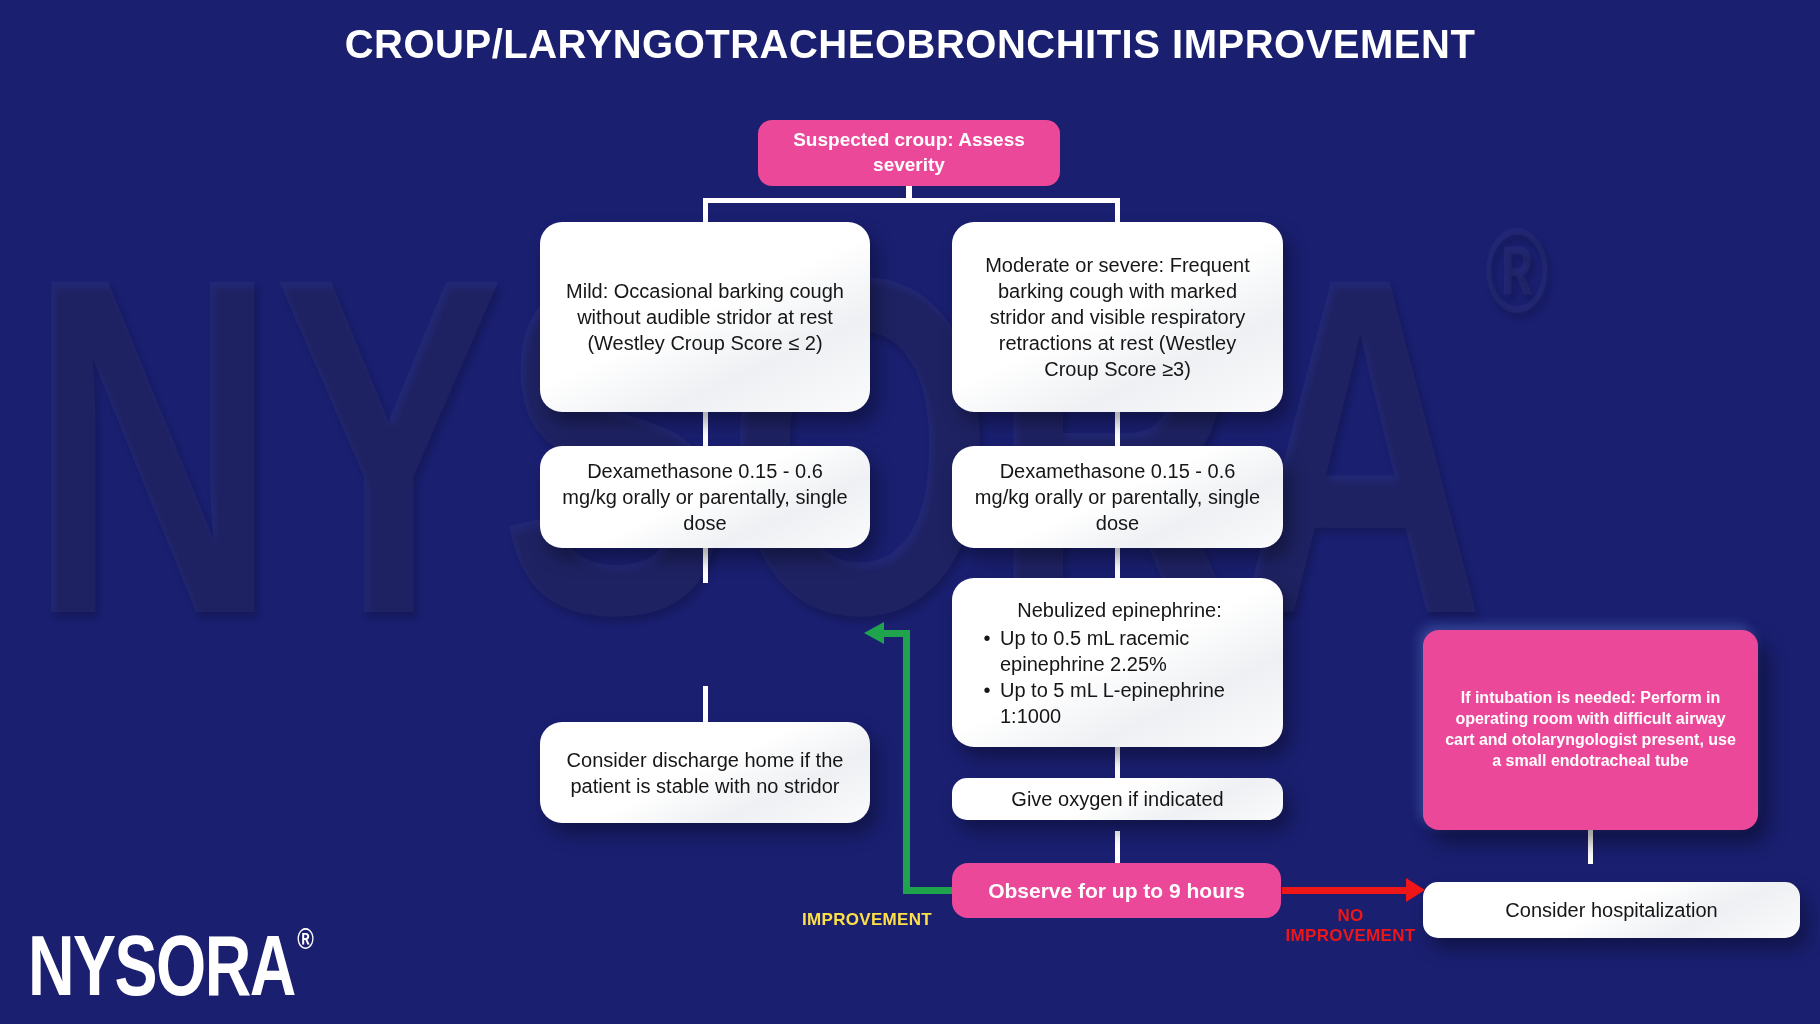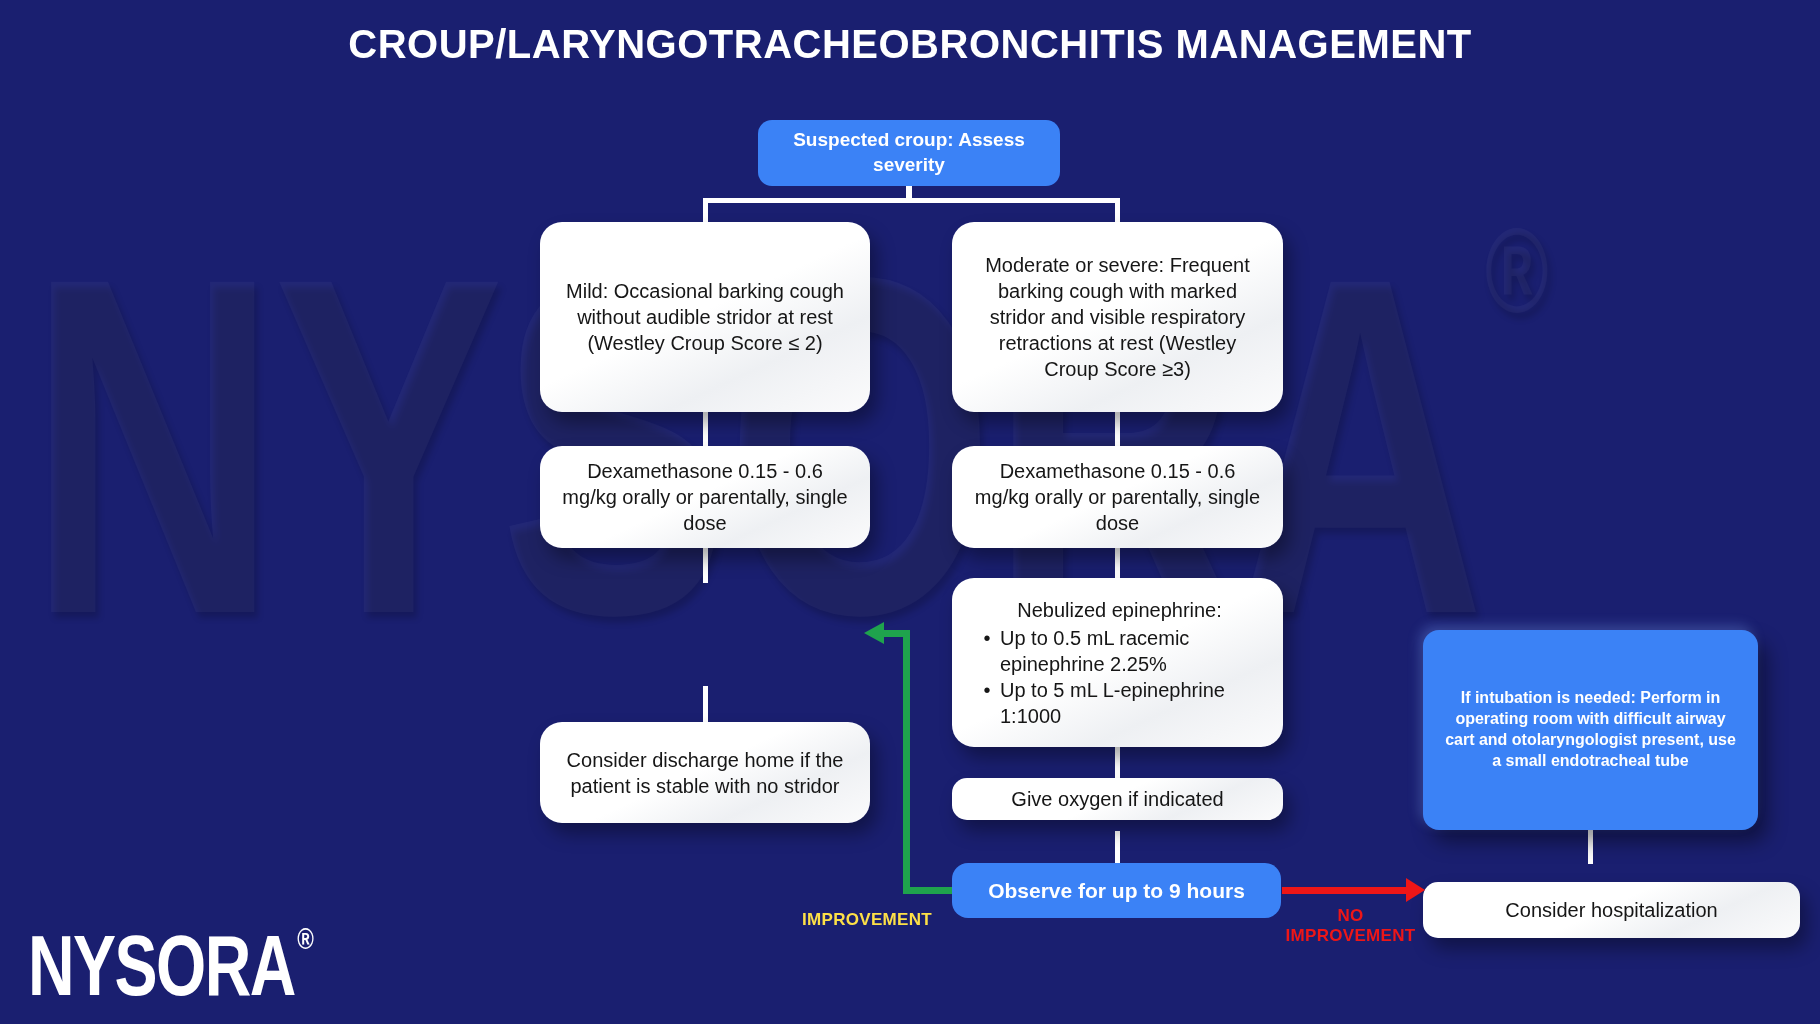--- a/index.html
+++ b/index.html
@@ -35,21 +35,21 @@
   }
   .node-white{
     background:linear-gradient(155deg,#ffffff 48%,#eef0f3 72%,#fbfbfc 100%);
     color:#161616;border-radius:22px;
     font-size:20px;line-height:1.3;
     box-shadow:7px 11px 18px rgba(0,0,0,0.35);
     padding:10px 18px;
   }
   .node-white.small{border-radius:15px;}
   .node-blue{
-    background:#3b82f6;color:#ffffff;border-radius:14px;
+    background:#ec4899;color:#ffffff;border-radius:14px;
     font-size:19px;font-weight:bold;line-height:1.3;
     padding:8px 16px;
   }
   .node-blue.big{
     border-radius:16px;font-size:16px;
     box-shadow:-4px -5px 12px rgba(130,170,255,0.28),9px 12px 20px rgba(0,0,0,0.42);
   }
 
   
   .conn{position:absolute;background:#ffffff;}
@@ -84,21 +84,21 @@
   }
   .logo .logo-reg{font-size:30px;position:relative;top:-46px;left:3px;letter-spacing:0;}
 </style>
 </head>
 <body>
 
 <div class="canvas">
 
   <div class="watermark"><span>NYSORA</span><span class="wm-reg">®</span></div>
 
-  <div class="title">CROUP/LARYNGOTRACHEOBRONCHITIS MANAGEMENT</div>
+  <div class="title">CROUP/LARYNGOTRACHEOBRONCHITIS IMPROVEMENT</div>
 
   <div class="conn" style="left:906px;top:184px;width:6px;height:17px;"></div>
   <div class="conn" style="left:703px;top:198px;width:417px;height:5px;"></div>
   <div class="conn" style="left:703px;top:198px;width:5px;height:25px;"></div>
   <div class="conn" style="left:1115px;top:198px;width:5px;height:25px;"></div>
   <div class="conn" style="left:703px;top:411px;width:5px;height:36px;"></div>
   <div class="conn" style="left:703px;top:547px;width:5px;height:36px;"></div>
   <div class="conn" style="left:703px;top:686px;width:5px;height:37px;"></div>
   <div class="conn" style="left:1115px;top:411px;width:5px;height:36px;"></div>
   <div class="conn" style="left:1115px;top:547px;width:5px;height:32px;"></div>

